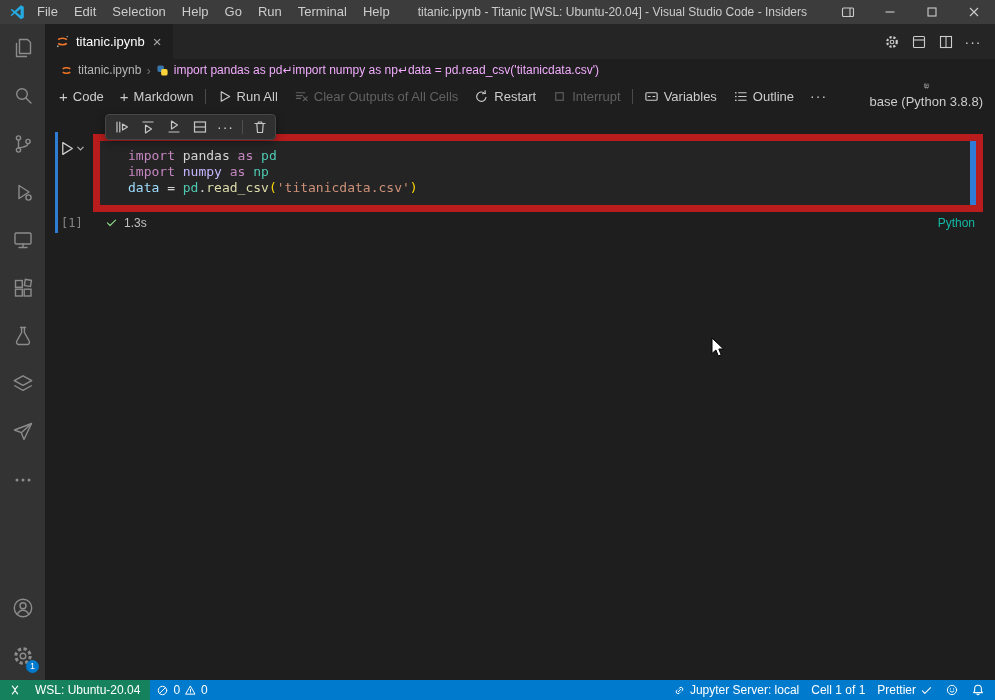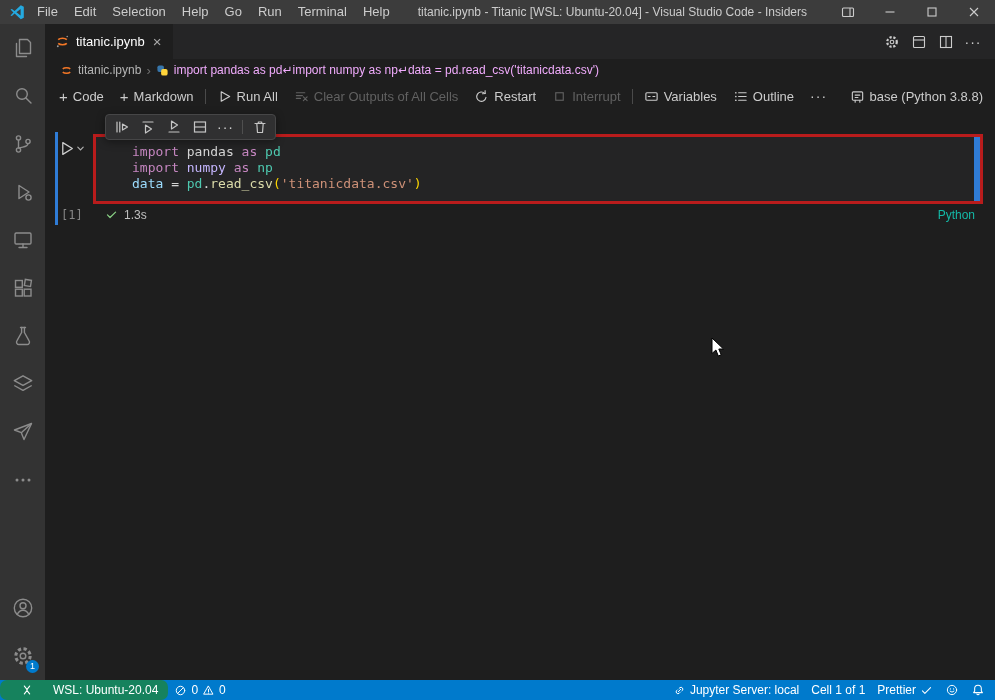--- a/index.html
+++ b/index.html
@@ -41,51 +41,51 @@
     font-size:12px; color:#a0a0a0; white-space:nowrap; overflow:hidden; }
   .bc-item { color:#b5b5b5; }
   .bc-sep { color:#6e6e6e; font-size:13px; }
   .bc-cell { color:#f0abfc; }
 
   .nbtoolbar { height:30px; display:flex; align-items:center; padding:0 8px 0 6px; font-size:13px; color:#cccccc; }
   .tb-item { display:flex; align-items:center; gap:5px; padding:0 8px; height:26px; color:#cccccc; }
   .tb-item.disabled { color:#616161; }
   .tb-sep { width:1px; height:15px; background:#4a4a4a; margin:0 3px; }
   .plus-glyph { font-size:15px; line-height:1; }
-  .tb-kernel { margin-left:auto; display:flex; gap:5px; padding-right:4px; }
+  .tb-kernel { margin-left:auto; display:flex; gap:5px; padding-right:4px;flex-direction:column; }
 
   .notebook { flex:1; position:relative; background:#1e1e1e; }
 
   
   .cell-toolbar { position:absolute; left:60px; top:3px; height:26px; display:flex; align-items:center;
     gap:1px; background:#303031; border:1px solid #464647; border-radius:4px; padding:0 3px;
     box-shadow:0 2px 8px rgba(0,0,0,.4); z-index:5; color:#c5c5c5; }
   .ct-btn { width:25px; height:22px; display:flex; align-items:center; justify-content:center; border-radius:3px; }
   .ct-sep { width:1px; height:14px; background:#4f4f4f; margin:0 3px; }
 
   
   .cell { position:relative; margin-top:23px; display:flex; padding-right:12px; }
   .focus-bar { position:absolute; left:10px; top:-2px; bottom:0; width:3px; background:#2f7cd6; }
   .gutter { width:48px; display:flex; flex-direction:column; justify-content:space-between; }
   .run-group { display:flex; align-items:center; padding:6px 0 0 13px; gap:1px; }
   .exec-count { height:21px; padding-left:16px; font-family:"DejaVu Sans Mono",monospace;
     font-size:12px; color:#858585; display:flex; align-items:center; }
   .cell-body { flex:1; display:flex; flex-direction:column; min-width:0; }
-  .editor { position:relative; background:#242425; border:3px solid #b91c1c; padding:7px 12px 9px 36px;
+  .editor { position:relative; background:#242425; border:7px solid #b91c1c; padding:7px 12px 9px 28px;
     font-family:"DejaVu Sans Mono",monospace; font-size:13px; line-height:16px; }
   .code-line { white-space:pre; }
   .scroll-deco { position:absolute; right:0; top:0; bottom:0; width:6px; background:#2f7cd6; }
   .cell-statusrow { height:21px; display:flex; align-items:center; gap:6px; padding-left:12px;
     font-size:12px; color:#c0c0c0; }
   .cell-lang { margin-left:auto; padding-right:8px; color:#14b8a6; }
 
   
   .statusbar { position:absolute; left:0; right:0; bottom:0; height:20px; background:#007acc;
     display:flex; align-items:center; color:#ffffff; font-size:12px; }
-  .sb-remote { height:100%; background:#16825d; display:flex; align-items:center; gap:19px; padding:0 10px 0 20px;border-radius:7px; }
+  .sb-remote { height:100%; background:#16825d; display:flex; align-items:center; gap:13px; padding:0 10px 0 8px; }
   .sb-item { display:flex; align-items:center; gap:4px; padding:0 6px; height:100%; }
   .sb-right { margin-left:auto; display:flex; align-items:center; }
 
   .cursor { position:absolute; left:710px; top:337px; z-index:99; pointer-events:none; }
 </style>
 </head>
 <body>
 
 <div class="titlebar">
   <span class="logo">

